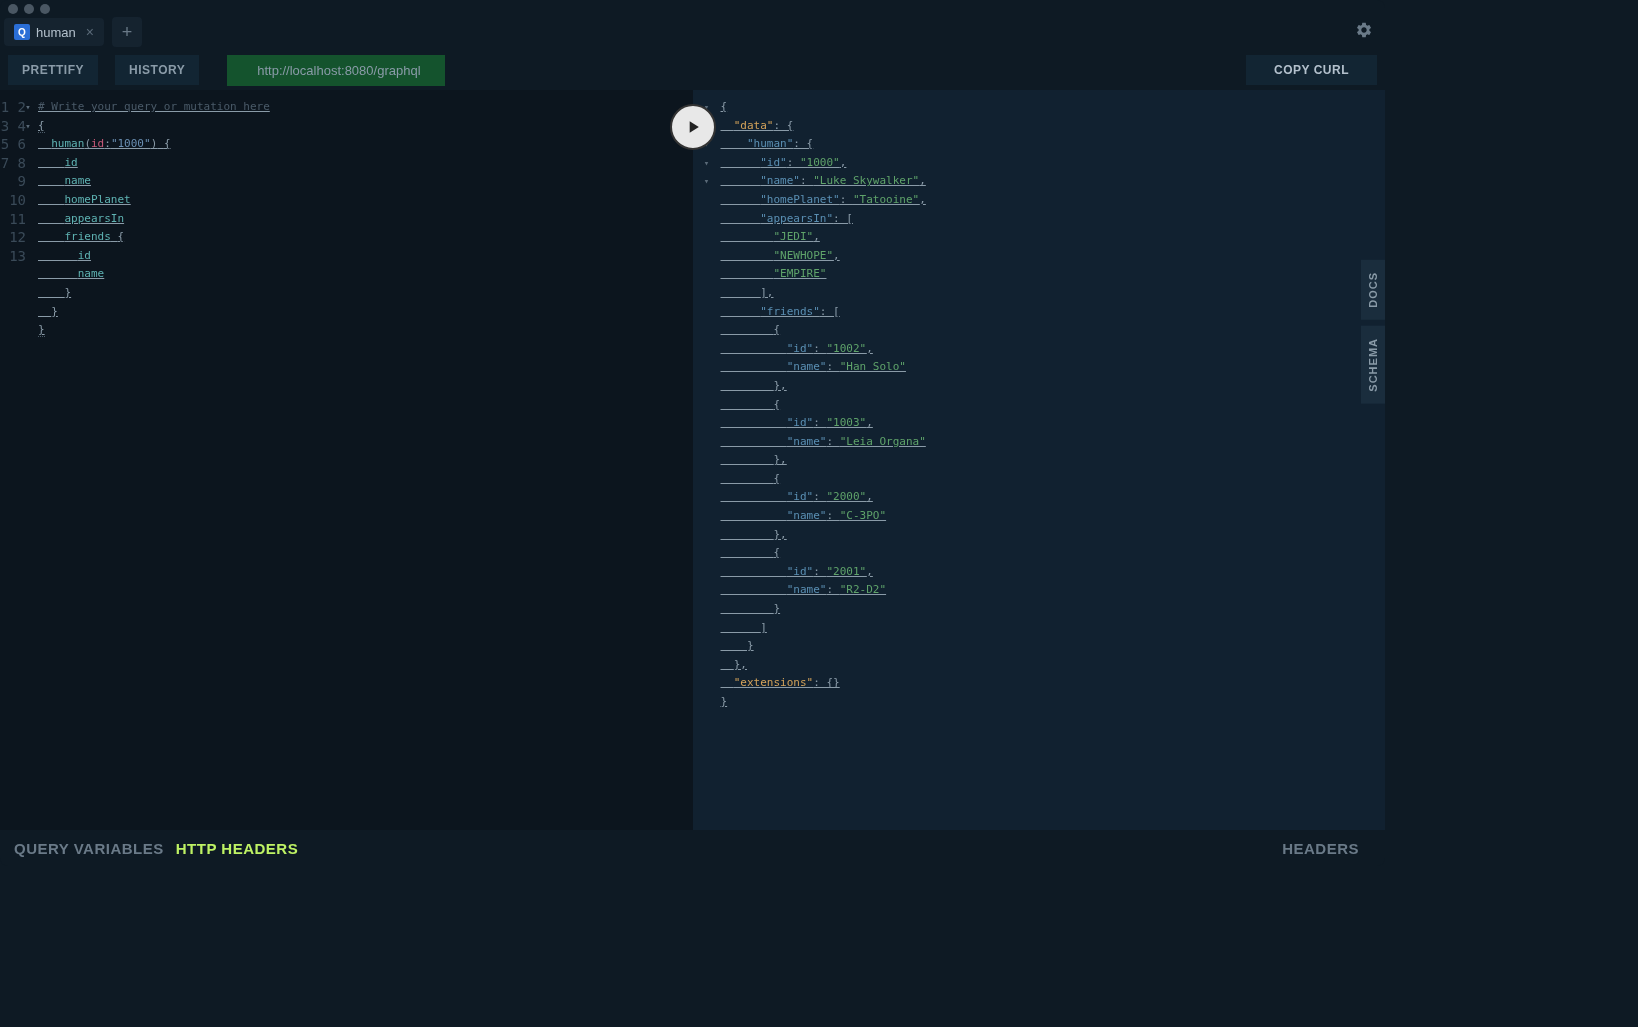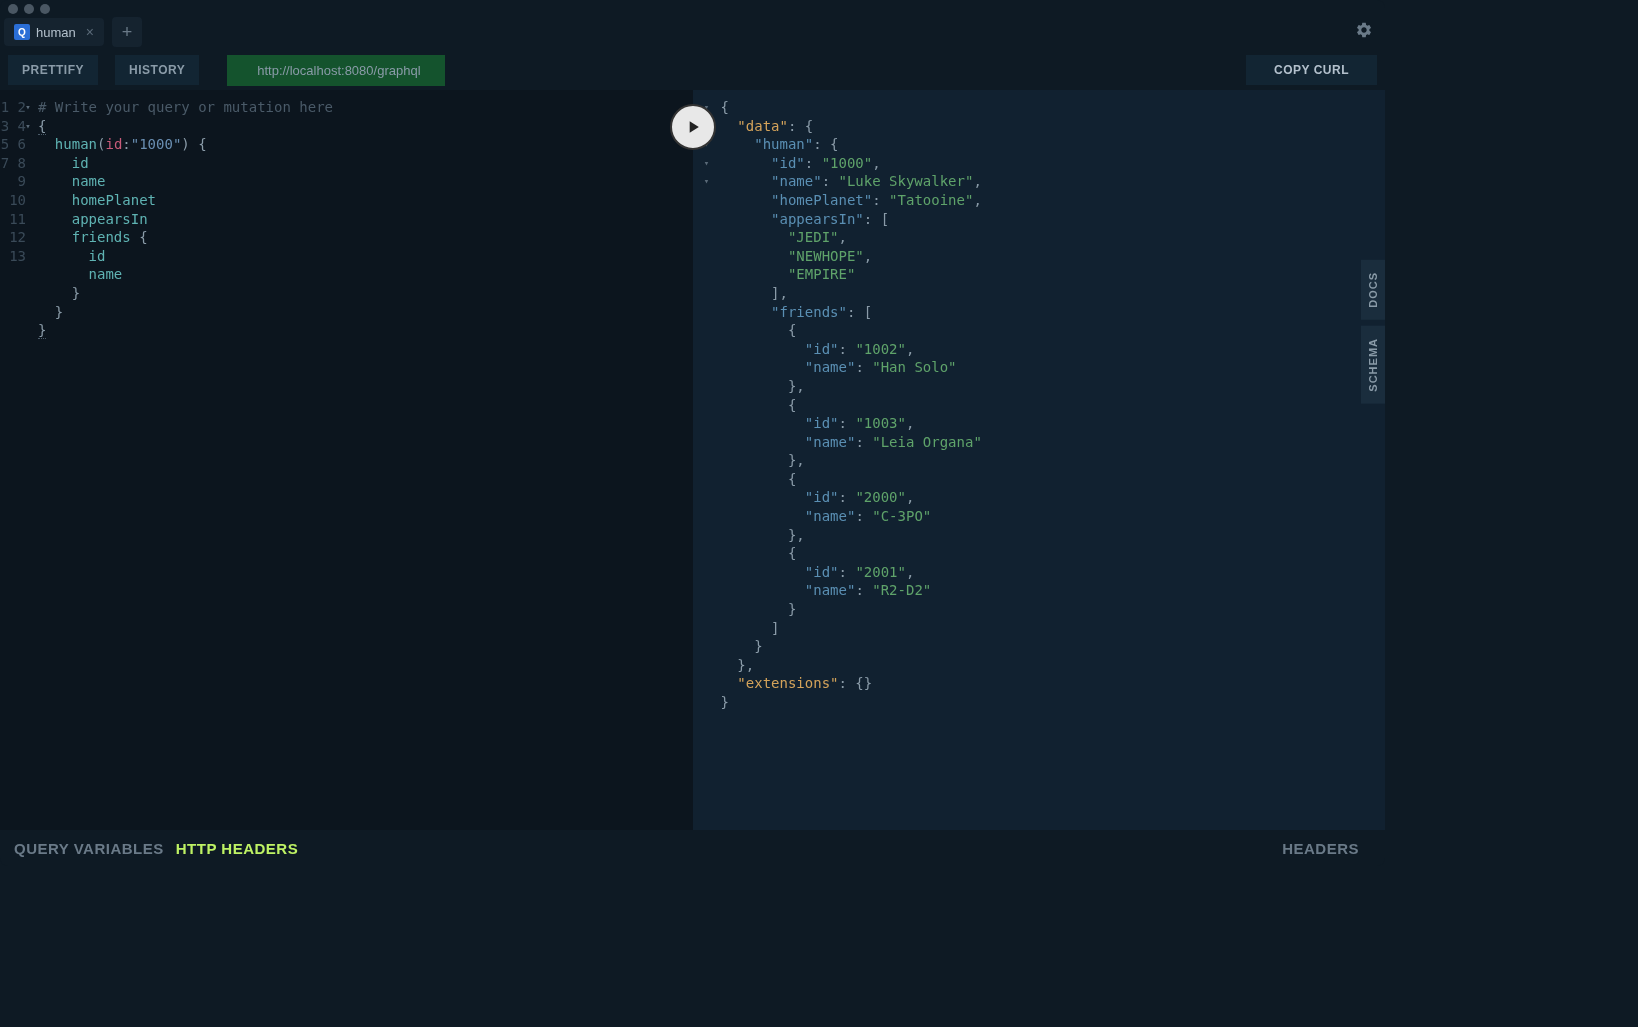--- a/index.html
+++ b/index.html
@@ -117,24 +117,25 @@
   overflow: hidden;
 }
 .result-pane {
   flex: 1;
   background: #112130;
   position: relative;
   overflow: hidden;
 }
 .code {
   font-family: "SF Mono", Menlo, Consolas, monospace;
-  font-size: 14px;
+  font-size: 11px;
   line-height: 18.6px;
   white-space: pre;
   padding-top: 8px;
+  text-decoration: underline;
 }
 .gutter {
   position: absolute;
   left: 0; top: 0;
   width: 26px;
   padding-top: 8px;
   font-family: "SF Mono", Menlo, Consolas, monospace;
   font-size: 14px;
   line-height: 18.6px;
   text-align: right;

